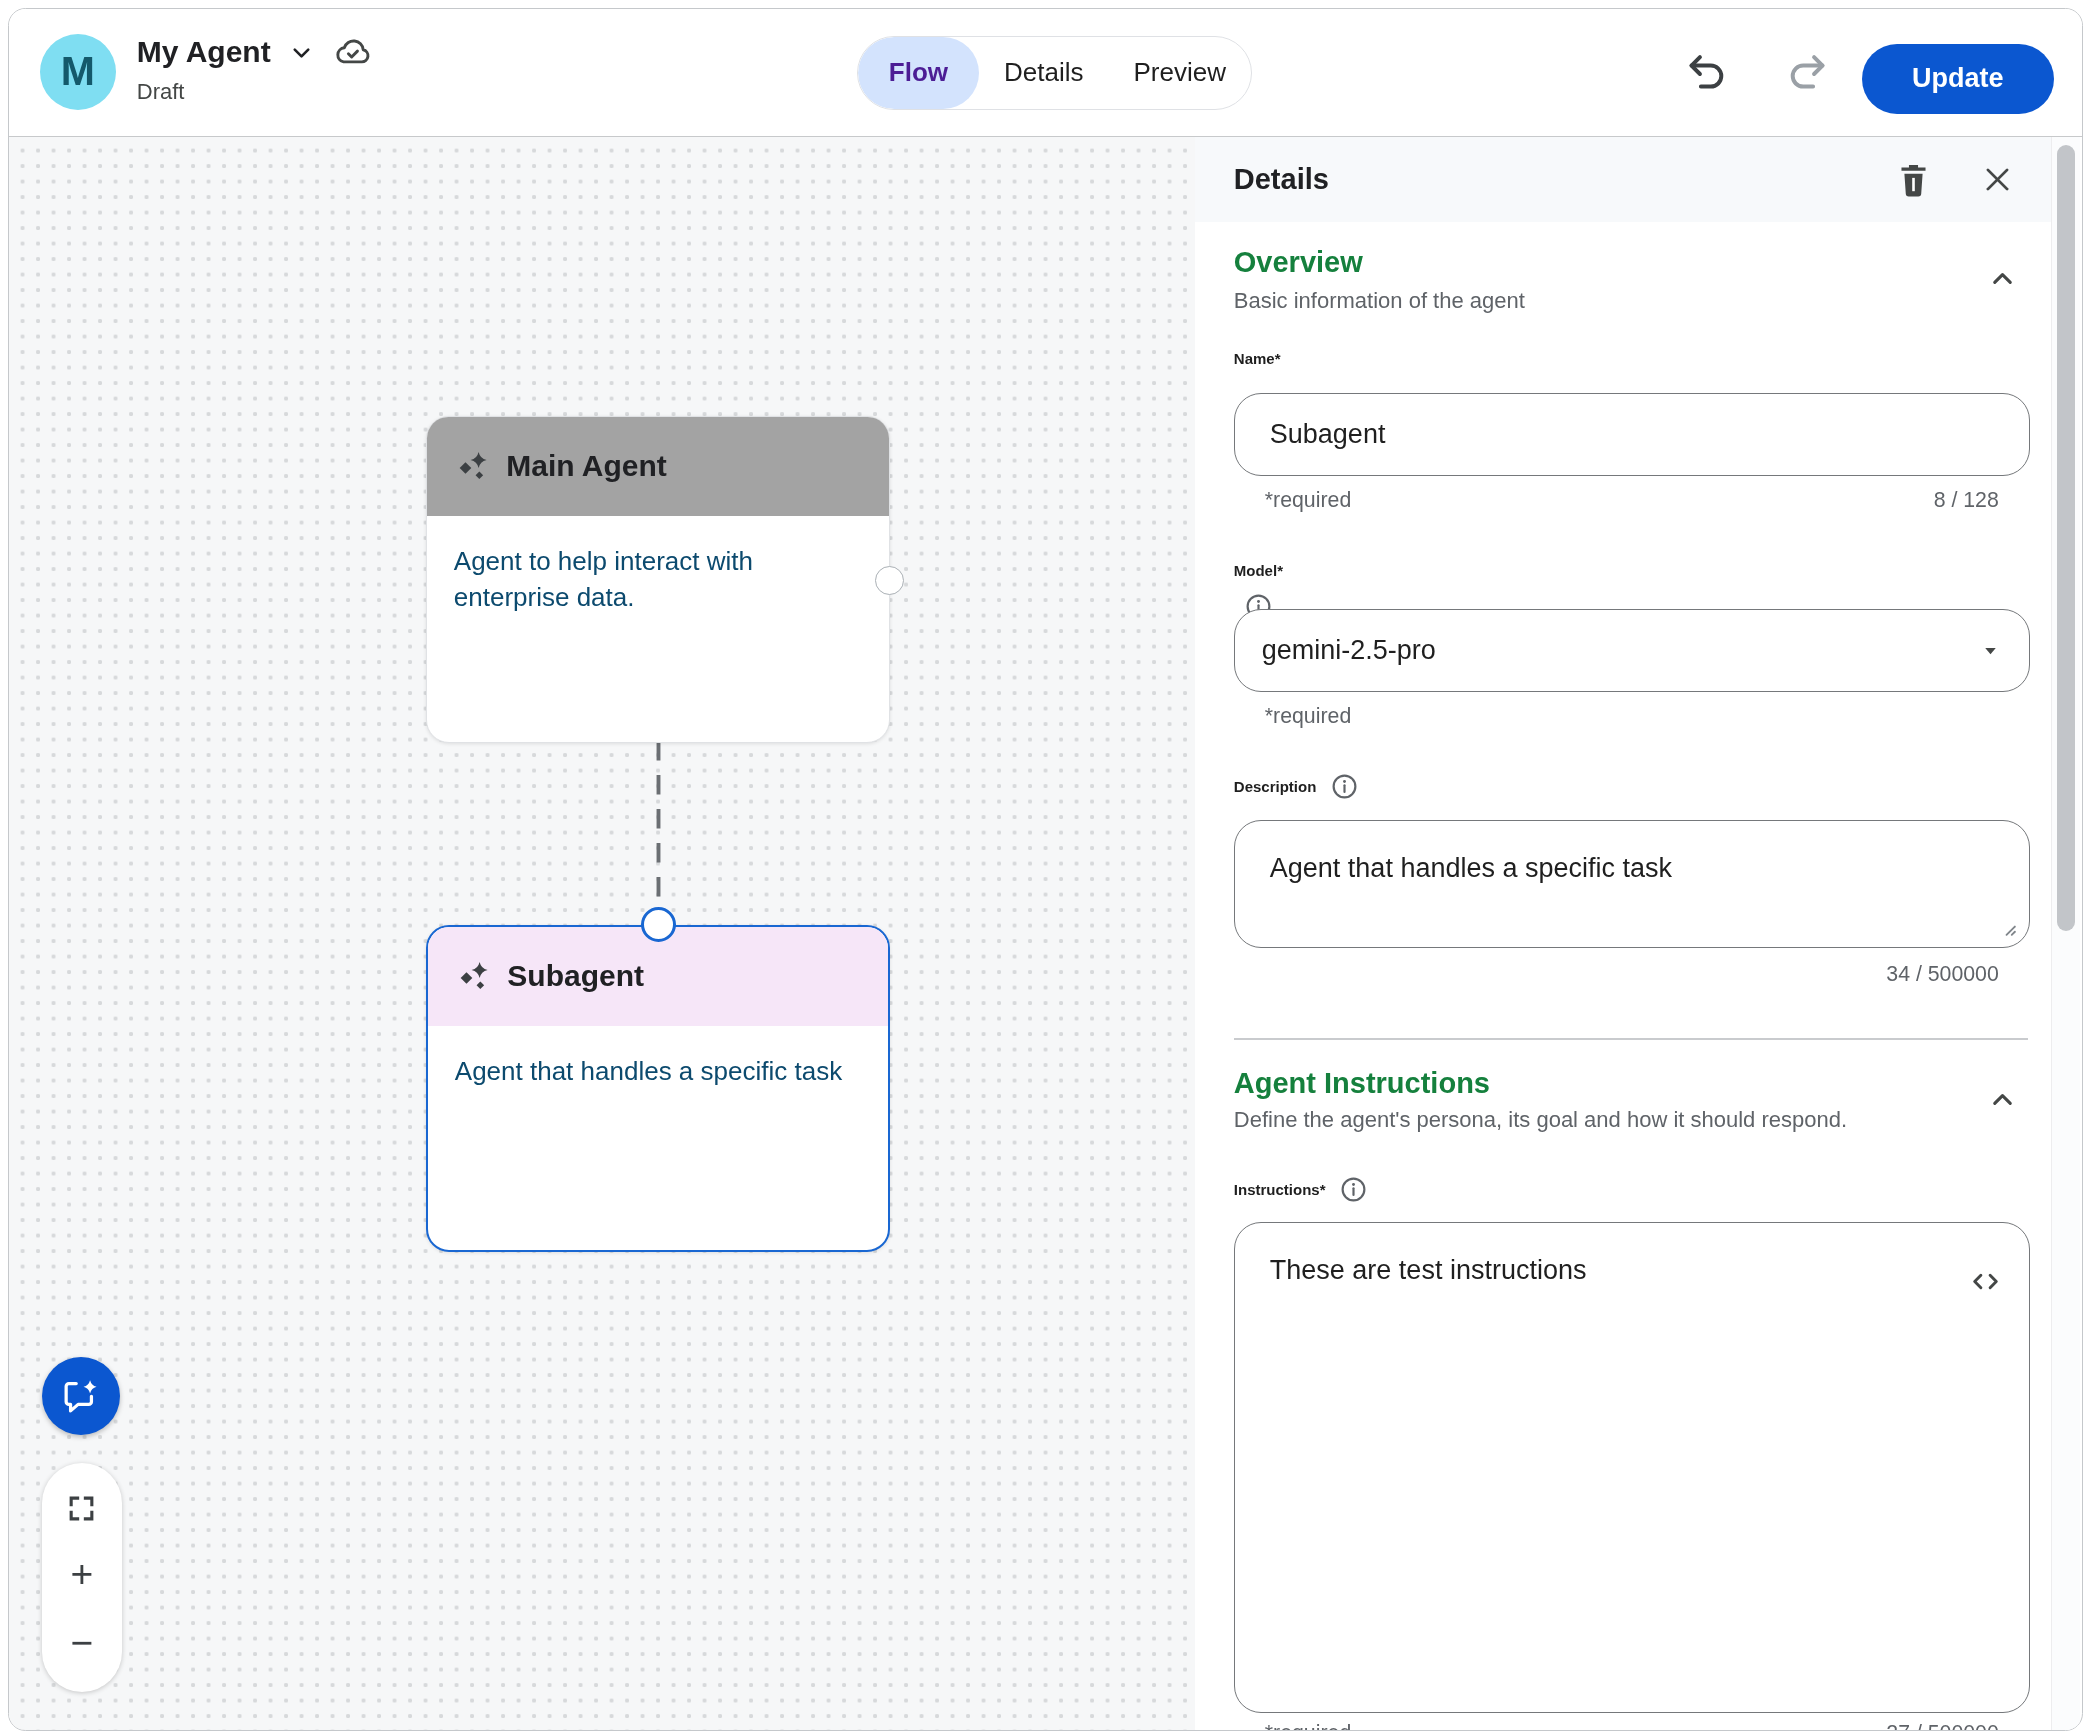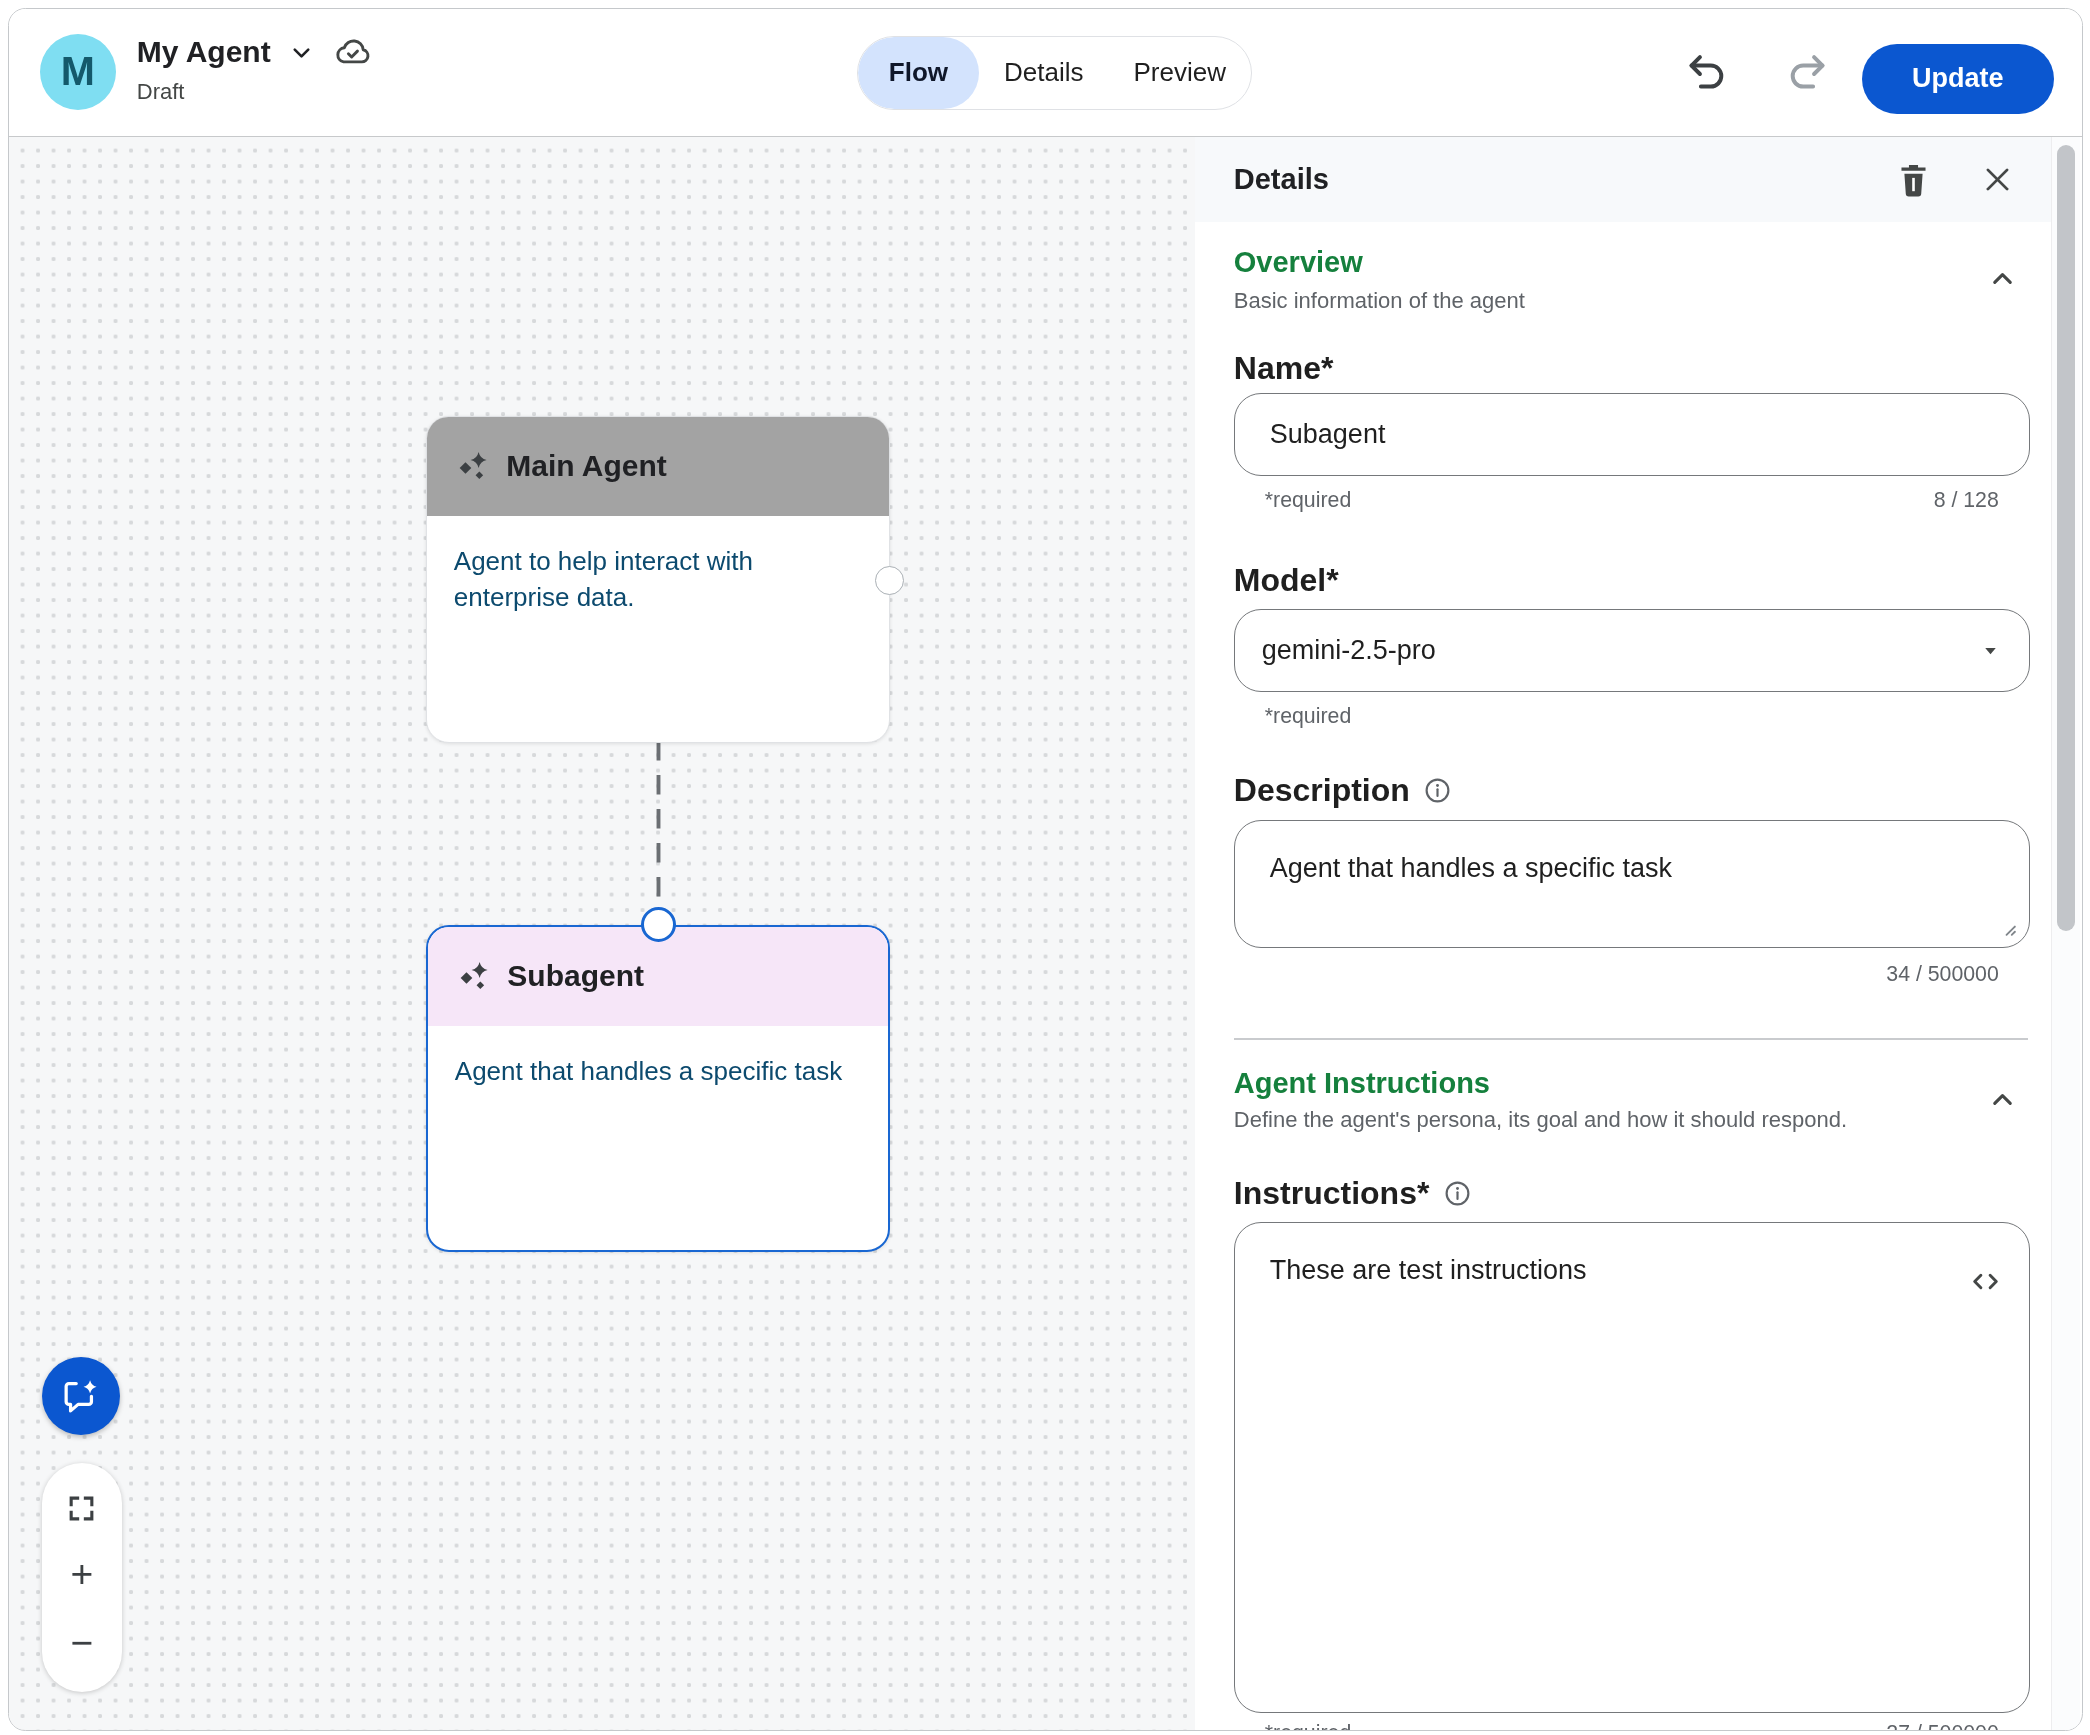--- a/index.html
+++ b/index.html
@@ -16,21 +16,21 @@
             background:#7fdef2; color:#14596b; font-size:41px; font-weight:600;
             display:flex; align-items:center; justify-content:center; }
   .title-block { position:absolute; left:128px; top:23px; }
   .title-row { display:flex; align-items:center; gap:17px; }
   .app-title { font-size:30px; font-weight:700; color:#202124; }
   .status { font-size:22px; color:#444746; margin-top:5.8px; }
 
   .tabs { position:absolute; left:848px; top:27px; height:74px; display:inline-flex; align-items:stretch;
           border:1.9px solid #dfe1e5; border-radius:39px; background:#fff; overflow:hidden; }
   .tab { display:flex; align-items:center; padding:0 25px; font-size:26px; color:#1f1f1f; cursor:pointer; }
-  .tab.active { background:#d3e3fd; color:#0f172a; font-weight:700; border-radius:37px; padding:0 31px; }
+  .tab.active { background:#d3e3fd; color:#4c1d95; font-weight:700; border-radius:37px; padding:0 31px; }
 
   .undo-btn { position:absolute; left:1675px; top:41px; width:45px; height:45px; }
   .redo-btn { position:absolute; left:1776px; top:41px; width:45px; height:45px; }
   .update-btn { position:absolute; left:1853px; top:35px; width:192px; height:70px; border-radius:35px;
                 background:#0b57d0; color:#fff; font-size:27px; font-weight:600; border:none;
                 display:flex; align-items:center; justify-content:center; cursor:pointer; }
 
   
   .canvas { position:absolute; left:0; top:128px; width:1186px; height:1595px;
             background-color:#f6f7f8;
@@ -63,21 +63,21 @@
 
   
   .panel { position:absolute; left:1186px; top:128px; width:885px; height:1595px; background:#fff; }
   .panel-header { position:absolute; left:0; top:0; width:856px; height:85px; background:#f7f9fb;
                   display:flex; align-items:center; }
   .panel-title { font-size:29px; font-weight:700; color:#202124; margin-left:39px; }
   .icon-btn { position:absolute; cursor:pointer; }
 
   .sec-heading { position:absolute; left:39px; font-size:29px; font-weight:700; color:#15803d; }
   .sec-sub { position:absolute; left:39px; font-size:22px; color:#5f6368; }
-  .field-label { position:absolute; left:39px; font-size:32px; font-weight:700; color:#1f1f1f;
+  .field-label { position:absolute; left:39px; font-size:15px; font-weight:700; color:#1f1f1f;
                  display:flex; align-items:center; gap:13.6px; }
 
   .text-input { position:absolute; left:39px; width:796px; height:83px; border:1.9px solid #75787b;
                 border-radius:27px; font-size:27px; color:#1f1f1f; padding:0 35px; background:#fff;
                 font-family:"Liberation Sans", sans-serif; outline:none; }
   .select-box { position:absolute; left:39px; width:796px; height:83px; border:1.9px solid #75787b;
                 border-radius:27px; display:flex; align-items:center; padding:0 27px; font-size:27px;
                 color:#1f1f1f; background:#fff; cursor:pointer; }
   .select-box .caret { margin-left:auto; }
   .area { position:absolute; left:39px; width:796px; border:1.9px solid #75787b; border-radius:27px;

